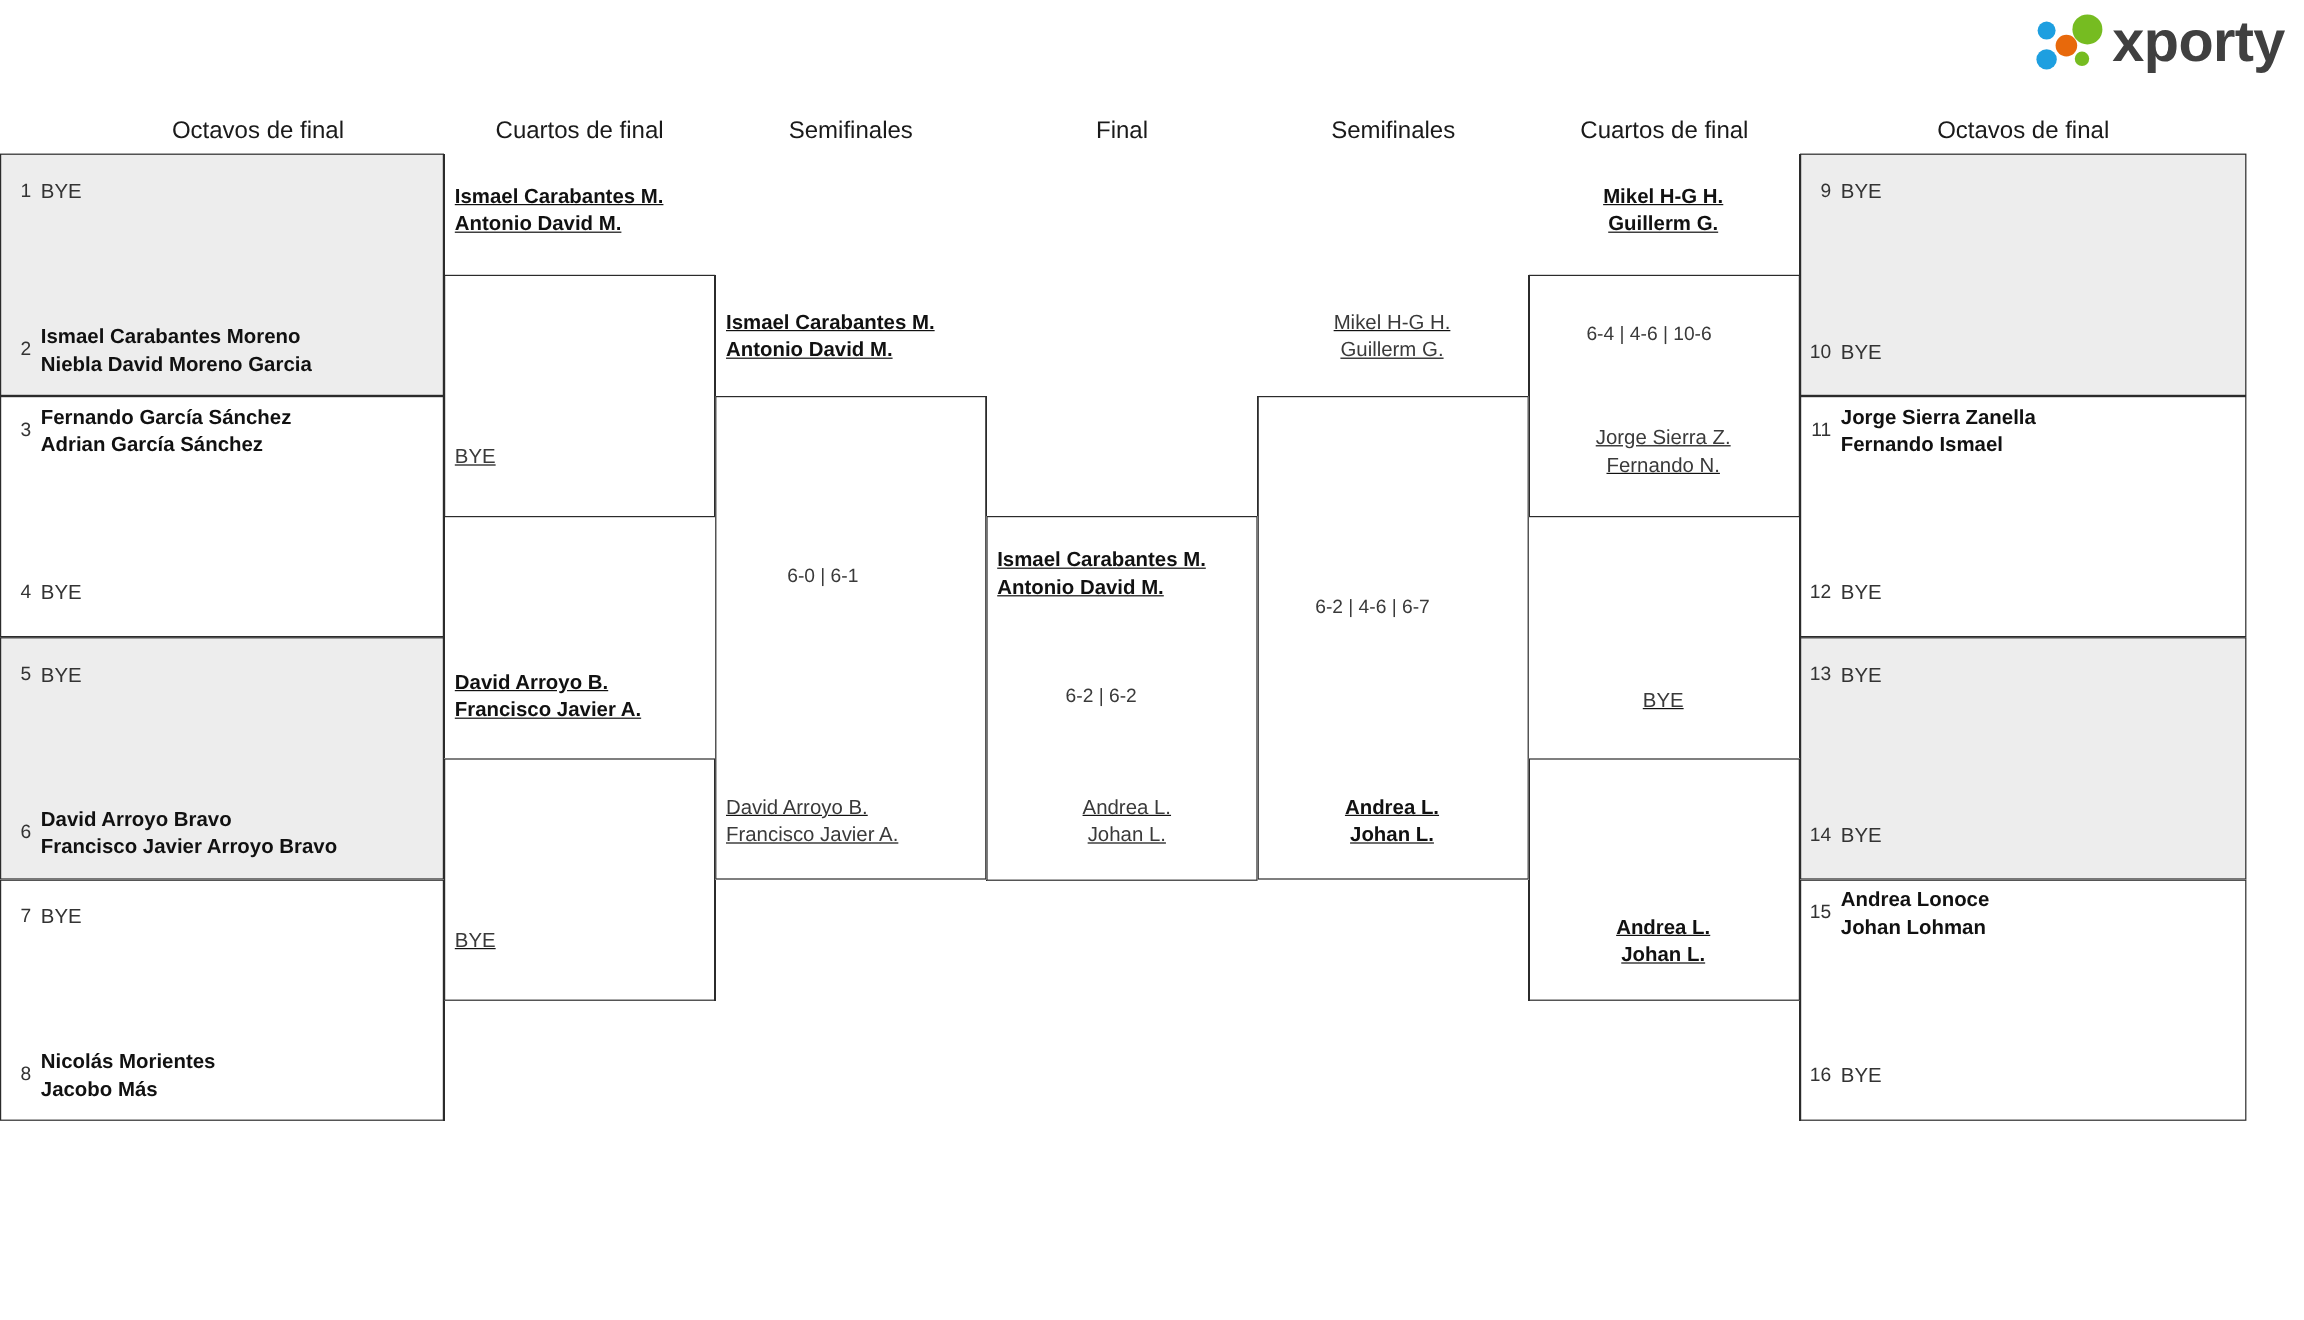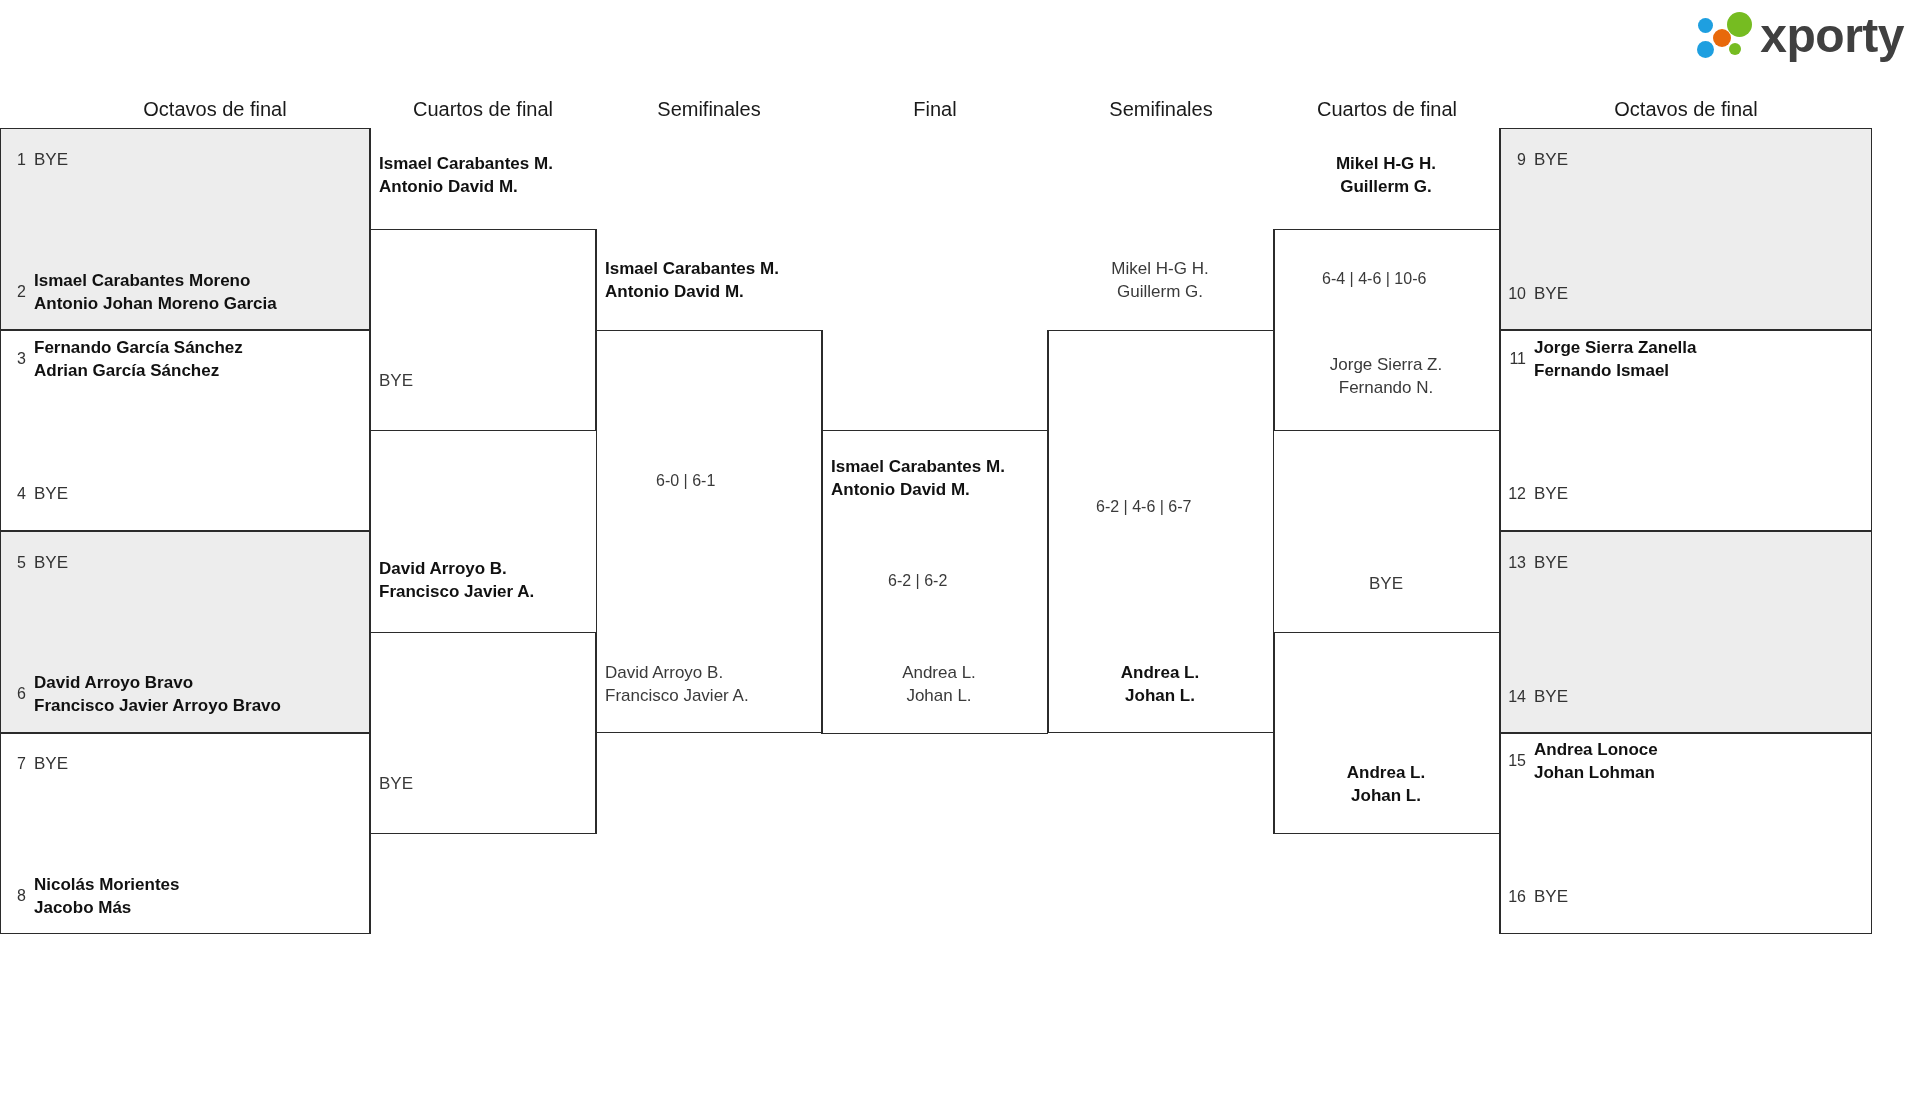--- a/index.html
+++ b/index.html
@@ -124,20 +124,21 @@
     font-size: 17px;
   }
   .entry.bold .names span { font-weight: 700; color: #111111; }
   .entry.plain .names span { font-weight: 400; color: #333333; }
 
   
   .player {
     position: absolute;
     line-height: 23px;
     white-space: nowrap;
+    text-decoration: underline;
   }
   .player span { display: block; font-size: 17px; }
   .player.bold span { font-weight: 700; color: #111111; }
   .player.plain span { font-weight: 400; color: #3a3a3a; }
   .player.align-right { text-align: center; }
 
   .score {
     position: absolute;
     font-size: 16px;
     font-weight: 400;
@@ -188,21 +189,21 @@
   <div class="entry plain" style="left:8px;  top:148px;">
     <span class="seed">1</span>
     <span class="names">
         <span>BYE</span>
       </span>
   </div>
   <div class="entry bold" style="left:8px;  top:269px;">
     <span class="seed">2</span>
     <span class="names">
       <span>Ismael Carabantes Moreno</span>
-      <span>Antonio Johan Moreno Garcia</span>
+      <span>Niebla David Moreno Garcia</span>
     </span>
   </div>
   <div class="entry bold" style="left:8px;  top:336px;">
     <span class="seed">3</span>
     <span class="names">
       <span>Fernando García Sánchez</span>
       <span>Adrian García Sánchez</span>
     </span>
   </div>
   <div class="entry plain" style="left:8px;  top:482px;">

